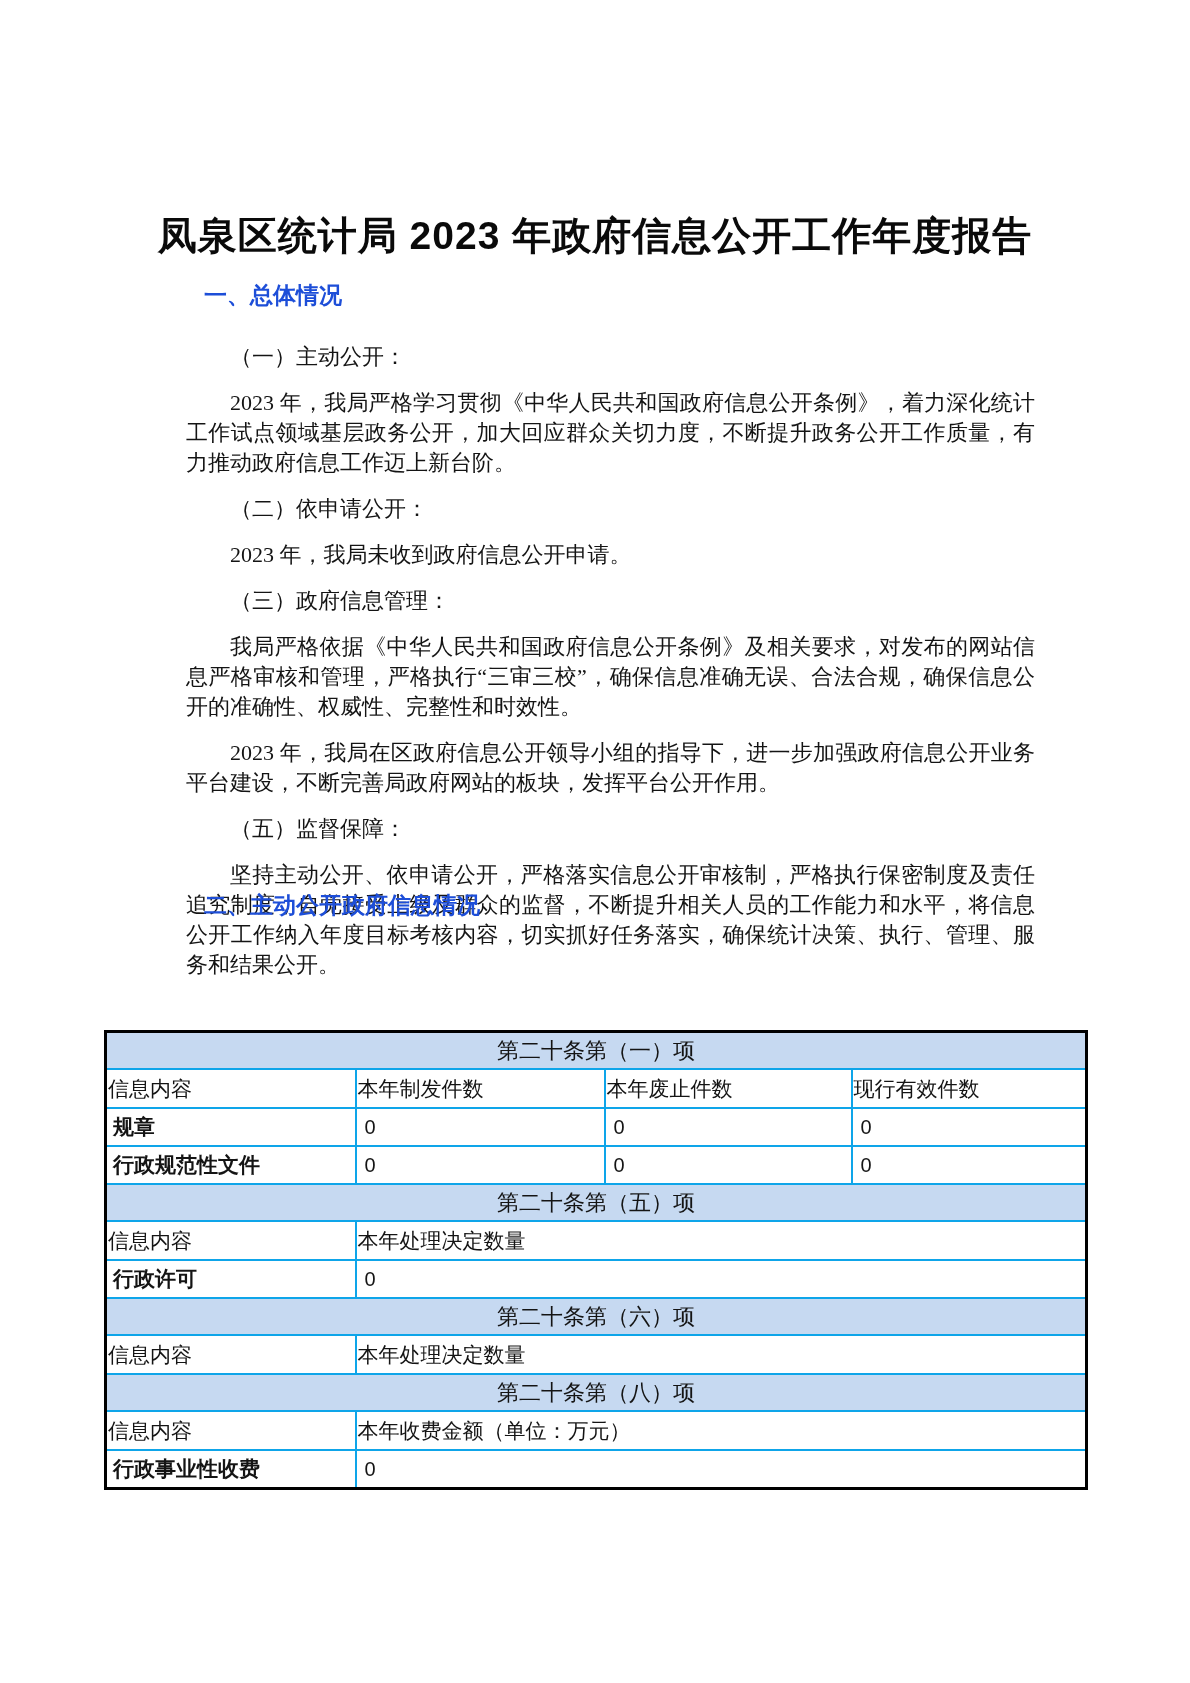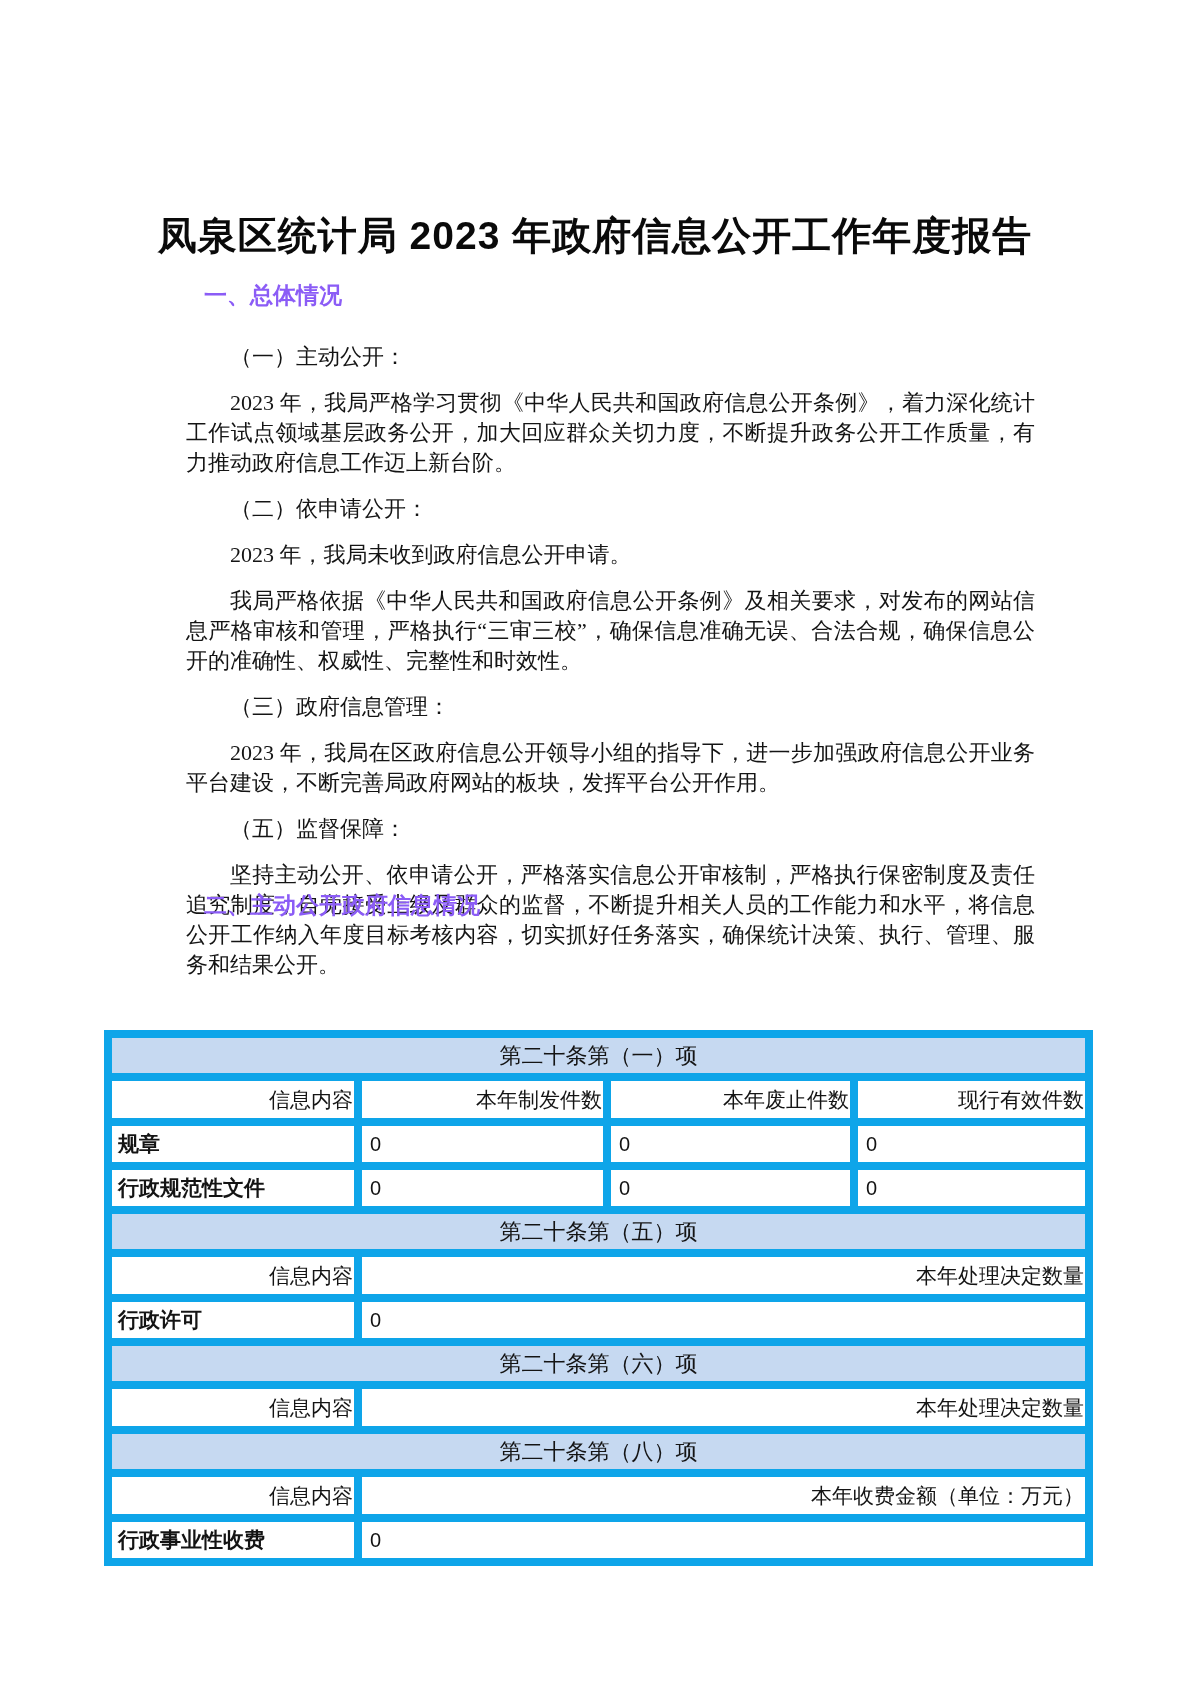--- a/index.html
+++ b/index.html
@@ -19,54 +19,54 @@
     font-weight:700;
     font-size:39px;
     letter-spacing:1px;
     color:#0a0a0a;
   }
   .section-heading{
     position:absolute;left:204px;
     font-family:"Liberation Sans", sans-serif;
     font-weight:700;
     font-size:23px;
-    color:#8b5cf6;
+    color:#1d4ed8;
   }
   #heading-overview{top:280px;}
   #heading-disclosure{top:890px;}
   .body-text{
     position:absolute;top:326px;left:170px;width:881px;
     font-size:22px;
     line-height:30px;
     text-align:justify;
     color:#141414;
   }
   .body-text p{margin:16px;text-indent:44px;}
   .gov-table{
     position:absolute;top:1030px;left:104px;
     width:981px;
     border-collapse:collapse;
     table-layout:fixed;
     font-size:21px;
     color:#141414;
   }
   .gov-table td{
-    border:8px solid #0ea5e9;
+    border:2px solid #0ea5e9;
     overflow:hidden;
     white-space:nowrap;
   }
   .gov-table{border:3px solid #000000;}
   td.band{
     background:#c6d9f1;
     text-align:center;
     height:33px;
     font-size:22px;
   }
   td.colhead{
-    text-align:right;
+    text-align:left;
     height:35px;
   }
   td.rowlabel{
     text-align:left;
     padding-left:6px;
     height:34px;
     font-weight:bold;
   }
   td.value{
     text-align:left;
@@ -82,22 +82,22 @@
 
   <h1 class="doc-title">凤泉区统计局 2023 年政府信息公开工作年度报告</h1>
 
   <div class="section-heading" id="heading-overview">一、总体情况</div>
 
   <div class="body-text">
     <p>（一）主动公开：</p>
     <p>2023 年，我局严格学习贯彻《中华人民共和国政府信息公开条例》，着力深化统计工作试点领域基层政务公开，加大回应群众关切力度，不断提升政务公开工作质量，有力推动政府信息工作迈上新台阶。</p>
     <p>（二）依申请公开：</p>
     <p>2023 年，我局未收到政府信息公开申请。</p>
+    <p>（三）政府信息管理：</p>
     <p>我局严格依据《中华人民共和国政府信息公开条例》及相关要求，对发布的网站信息严格审核和管理，严格执行“三审三校”，确保信息准确无误、合法合规，确保信息公开的准确性、权威性、完整性和时效性。</p>
-    <p>（三）政府信息管理：</p>
     <p>2023 年，我局在区政府信息公开领导小组的指导下，进一步加强政府信息公开业务平台建设，不断完善局政府网站的板块，发挥平台公开作用。</p>
     <p>（五）监督保障：</p>
     <p>坚持主动公开、依申请公开，严格落实信息公开审核制，严格执行保密制度及责任追究制度，自觉接受上级及群众的监督，不断提升相关人员的工作能力和水平，将信息公开工作纳入年度目标考核内容，切实抓好任务落实，确保统计决策、执行、管理、服务和结果公开。</p>
   </div>
 
   <div class="section-heading" id="heading-disclosure">二、主动公开政府信息情况</div>
 
   <table class="gov-table">
     <colgroup>
       <col style="width:250px">

